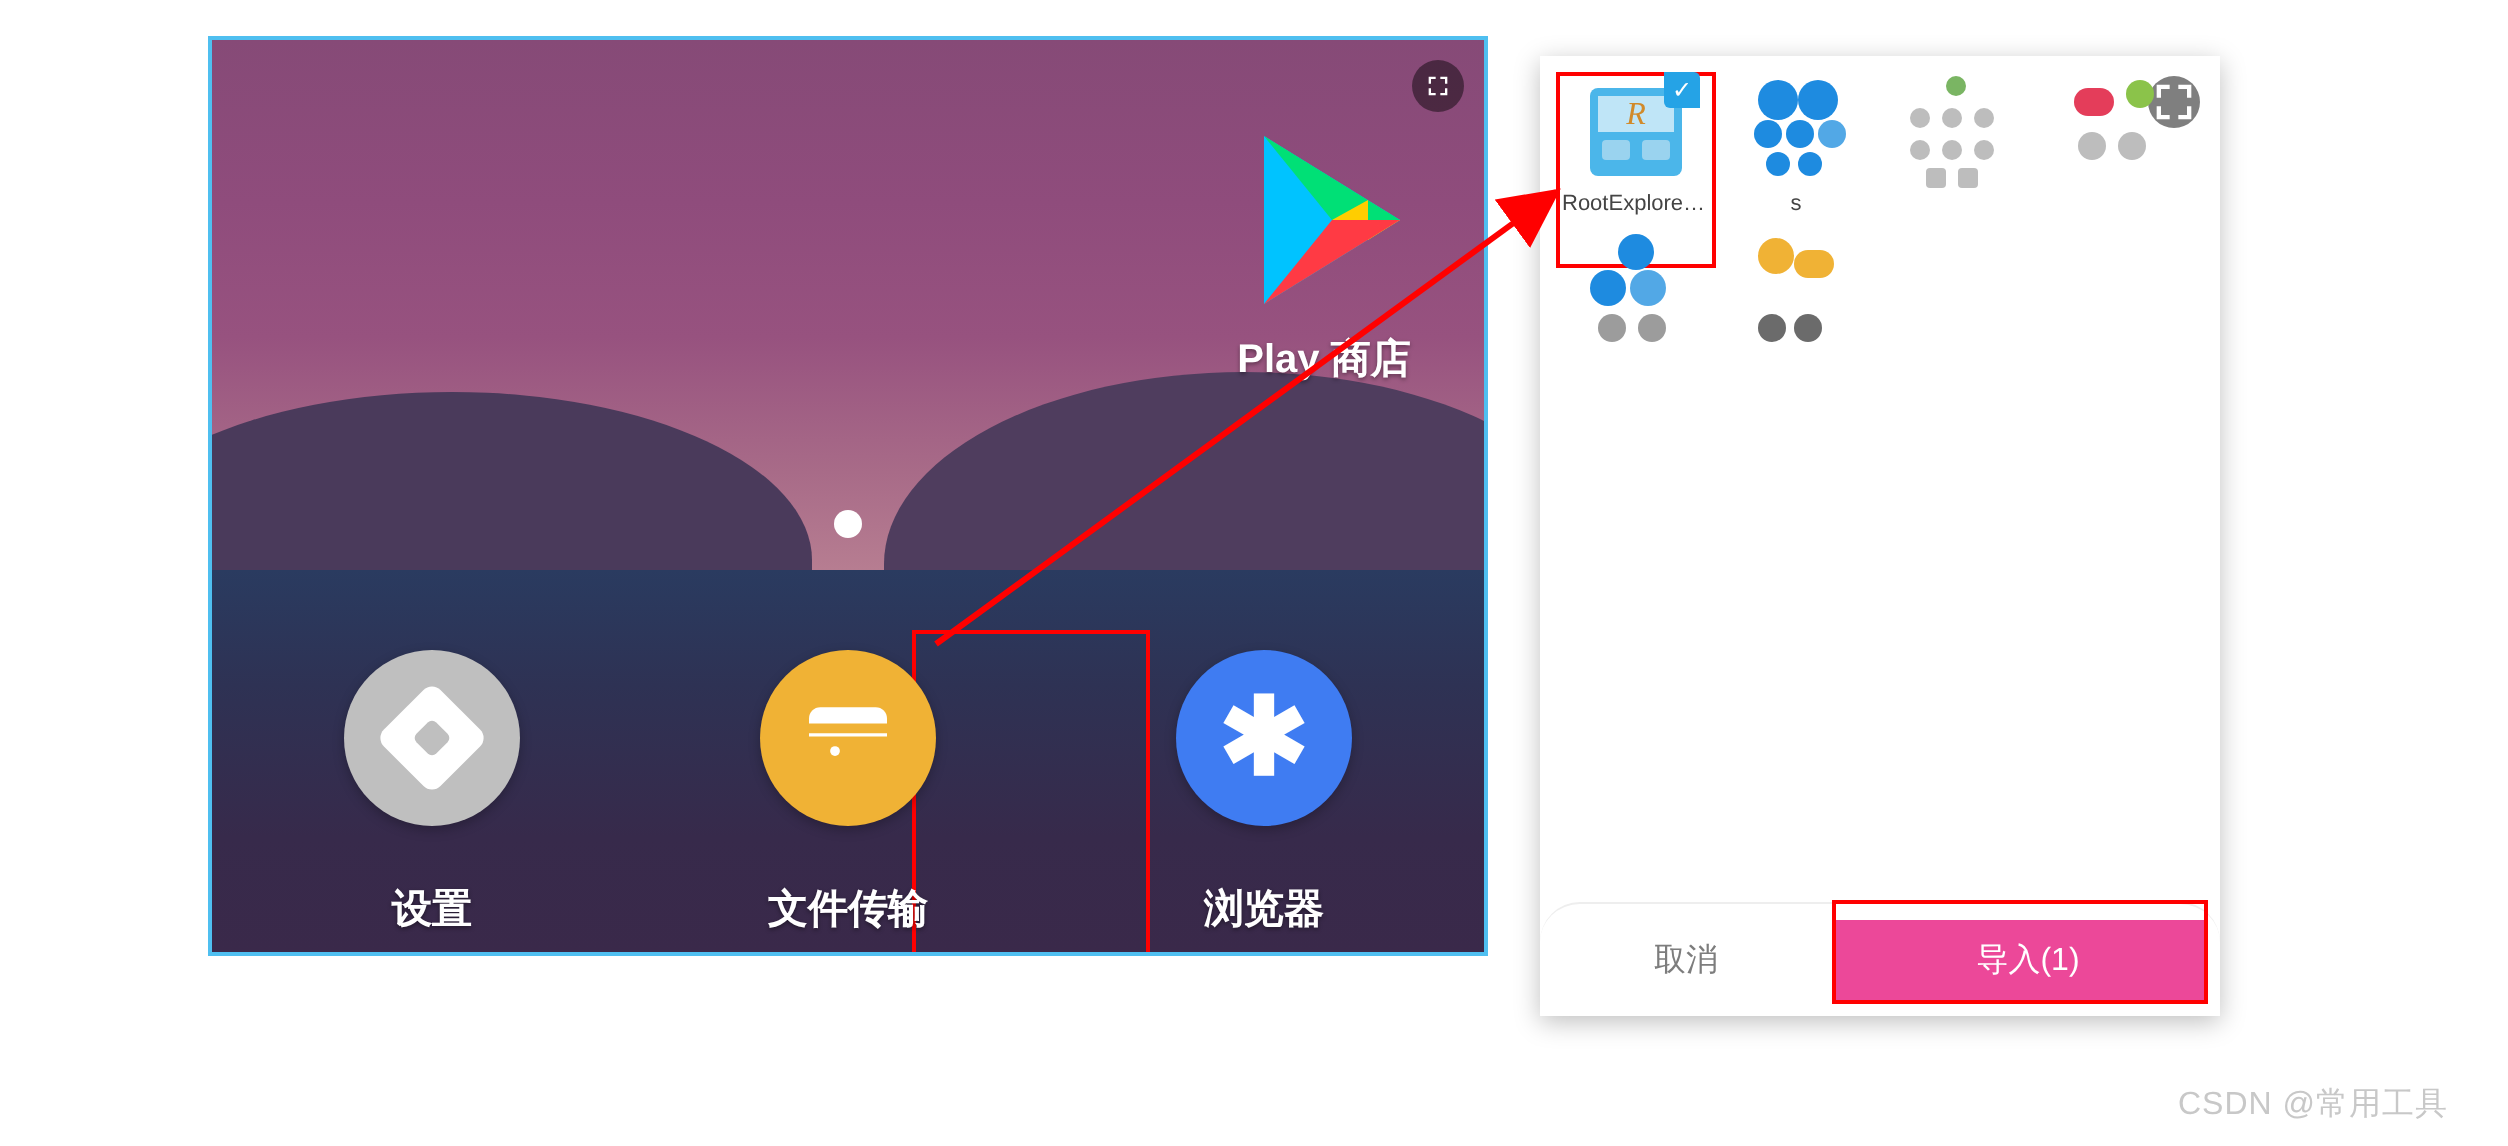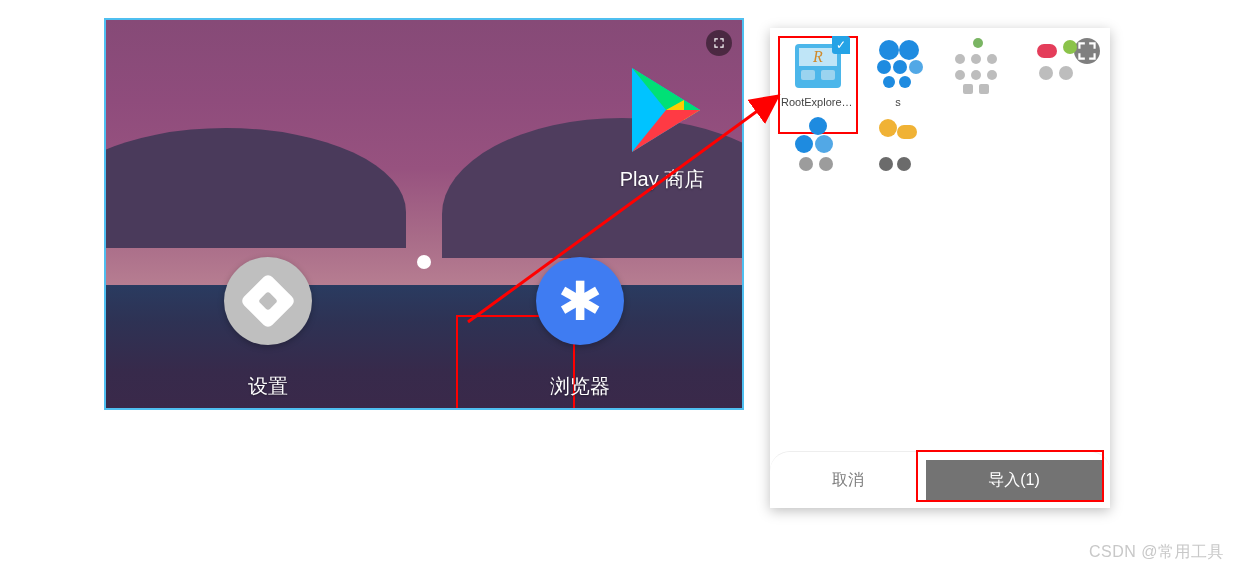--- a/index.html
+++ b/index.html
@@ -16,25 +16,26 @@
     position: relative;
     width: 1254px;
     height: 573px;
   }
   
   .left-panel {
     position: absolute;
     left: 104px;
     top: 18px;
     width: 640px;
-    height: 392px;
+    height: 460px;
     border: 2px solid #4fbff0;
     box-sizing: border-box;
     overflow: hidden;
     background: linear-gradient(180deg, #8b4b7a 0%, #8a4a78 40%, #7d4a6e 55%, #735871 60%);
+    font-weight: bold;
   }
   .sky {
     position: absolute;
     left: 0; top: 0; right: 0;
     height: 270px;
     background: linear-gradient(180deg, #864a77 0%, #8f4c7c 30%, #97527f 55%, #a86b88 80%, #b87f92 100%);
   }
   .ground {
     position: absolute;
     left: 0; right: 0;
@@ -215,25 +216,26 @@
     flex:1;
     text-align:center;
     color:#7d7d7d;
     font-size:16px;
     cursor:pointer;
   }
   .btn-import{
     width:176px;
     height:40px;
     margin-right:8px;
-    background:#737373;
+    background:#ec4899;
     color:#fff;
     font-size:16px;
     display:flex;align-items:center;justify-content:center;
     cursor:pointer;
+    padding-left:10px;
   }
   .red-box-btn{
     position:absolute;
     right:6px;bottom:6px;
     width:188px;height:52px;
     border:2px solid #ff0000;
     box-sizing:border-box;
   }
   .fs-btn2{
     position:absolute;
@@ -294,20 +296,30 @@
     </div>
 
     <div class="red-box-import"></div>
 
     <div class="dock">
       <div class="app">
         <div class="circ ic-setting">
             <div class="dia"></div>
           </div>
         <div class="lbl">设置</div>
+      </div>
+      <div class="app">
+        <div class="circ ic-filetrans">
+          <svg viewBox="0 0 64 64">
+              <path fill="#fff" d="M8 20c0-4 3-7 7-7h34c4 0 7 3 7 7v3H8v-3z"></path>
+              <circle cx="24" cy="40" r="3" fill="#fff"></circle>
+              <path stroke="#fff" stroke-width="2" fill="none" d="M8 30h48"></path>
+            </svg>
+        </div>
+        <div class="lbl">文件传输</div>
       </div>
       <div class="app">
         <div class="circ ic-browser">
           <span class="star">✱</span>
         </div>
         <div class="lbl">浏览器</div>
       </div>
     </div>
   </div>
 

